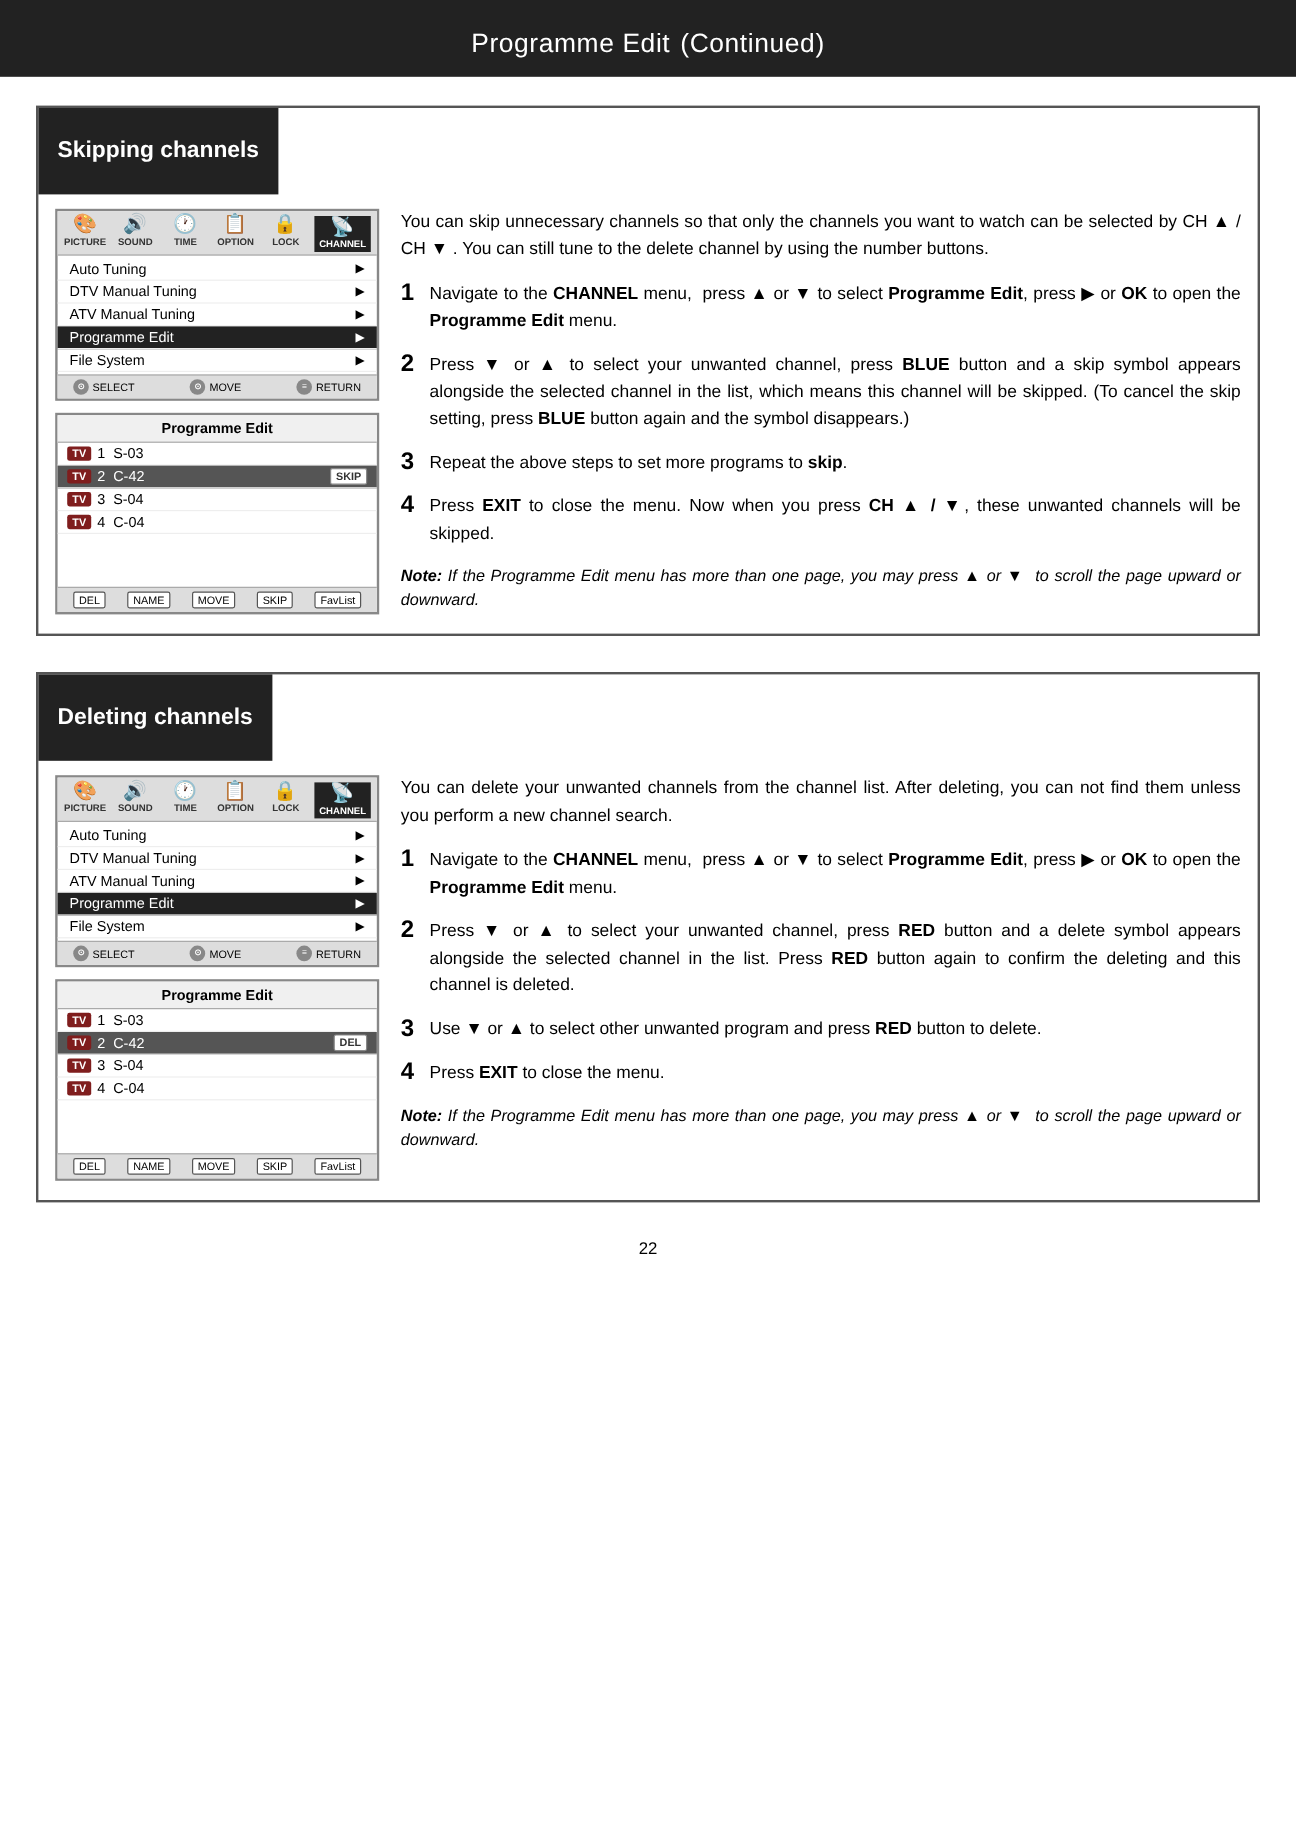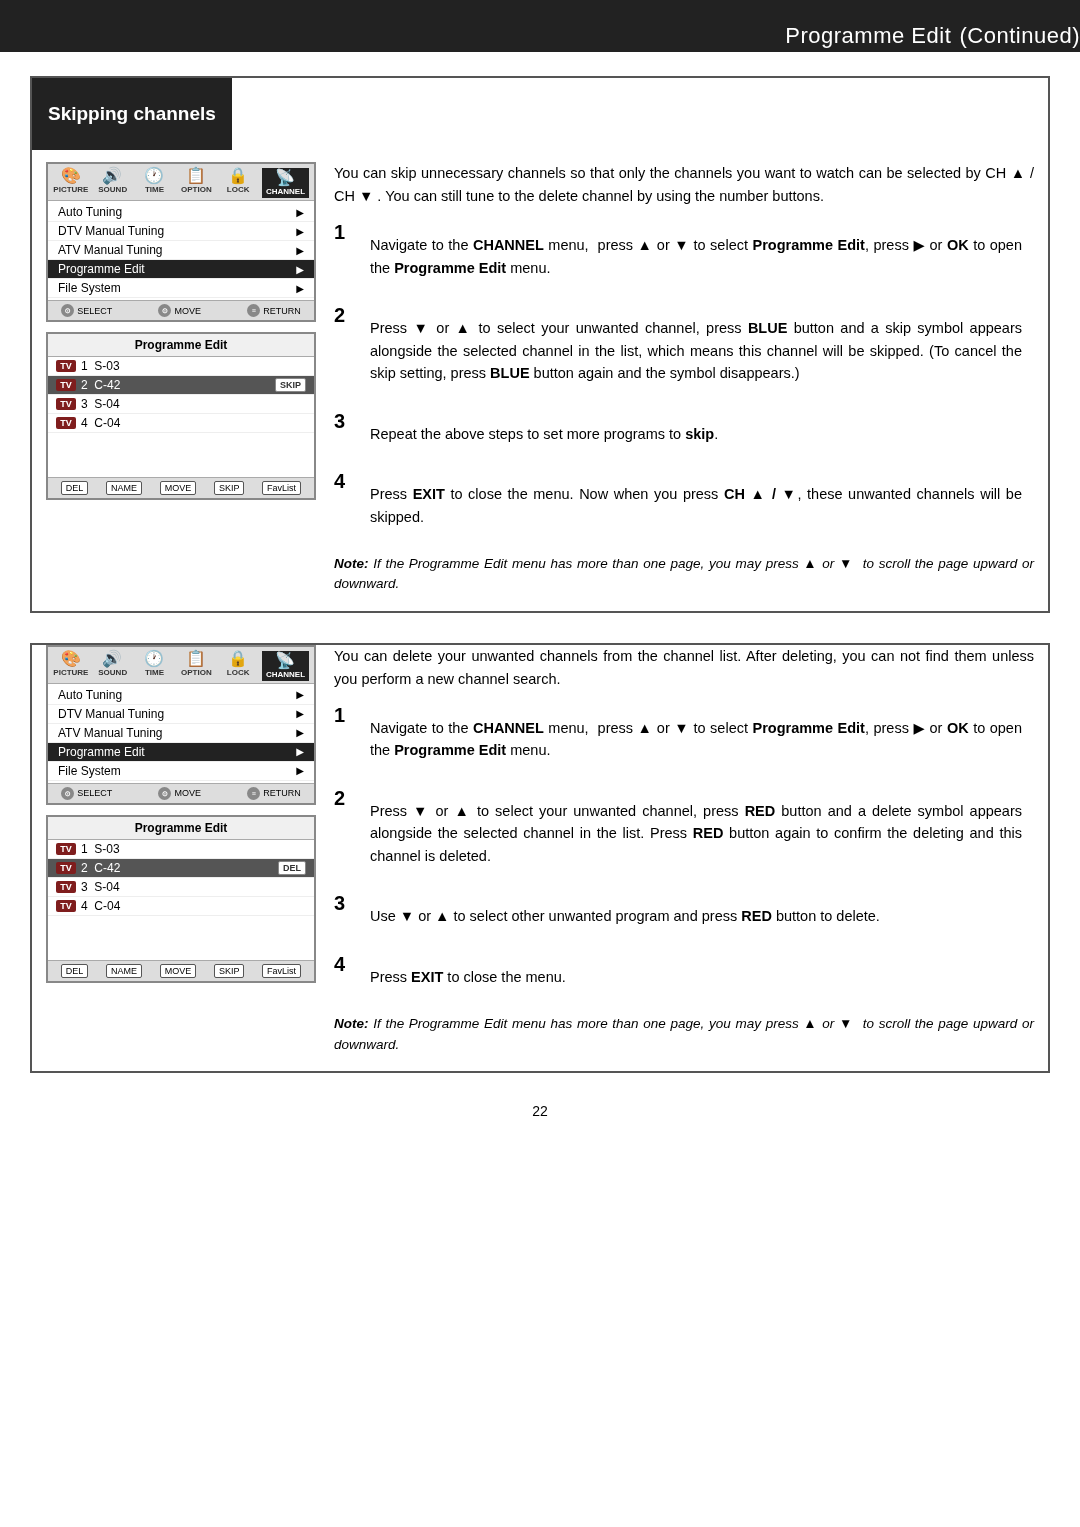--- a/index.html
+++ b/index.html
@@ -7,22 +7,22 @@
       font-family: Arial, sans-serif;
       background: #fff;
       color: #000;
       width: 1080px;
       min-height: 1527px;
       font-size: 15px;
     }
     .page-header {
       background: #222;
       color: #fff;
-      text-align: right;
-      padding: 18px 0 2px;
+      text-align: center;
+      padding: 18px 0 14px;
       font-size: 28px;
       font-weight: bold;
       letter-spacing: 0.5px;
     }
     .page-header span {
       font-weight: normal;
       font-size: 22px;
     }
     .content-area {
       padding: 24px 30px;
@@ -219,21 +219,21 @@
       font-size: 20px;
       font-weight: bold;
       min-width: 24px;
       line-height: 1.2;
       margin-top: -2px;
     }
     .step-content {
       flex: 1;
     }
     .step-content p {
-      margin: 12px;
+      margin: 0;
       line-height: 1.55;
       text-align: justify;
     }
     .note-text {
       font-style: italic;
       font-size: 13.5px;
       line-height: 1.5;
       margin-top: 8px;
       text-align: justify;
     }
@@ -381,20 +381,21 @@
           <div class="step-content">
             <p>Press <b>EXIT</b> to close the menu. Now when you press <b>CH ▲ / ▼</b>, these unwanted channels will be skipped.</p>
           </div>
         </div>
         <p class="note-text"><b><i>Note:</i></b><i> If the Programme Edit menu has more than one page, you may press ▲ or ▼&nbsp; to scroll the page upward or downward.</i></p>
       </div>
     </div>
   </div>
 
   <div class="section-box">
+    <div class="section-title">Deleting channels</div>
     <div class="section-inner">
 
       <div class="left-panel">
 
         <div class="tv-menu">
           <div class="tv-menu-icons">
             <div class="tv-menu-icon-item">
               <span class="icon-shape">🎨</span>
               <span>PICTURE</span>
             </div>

